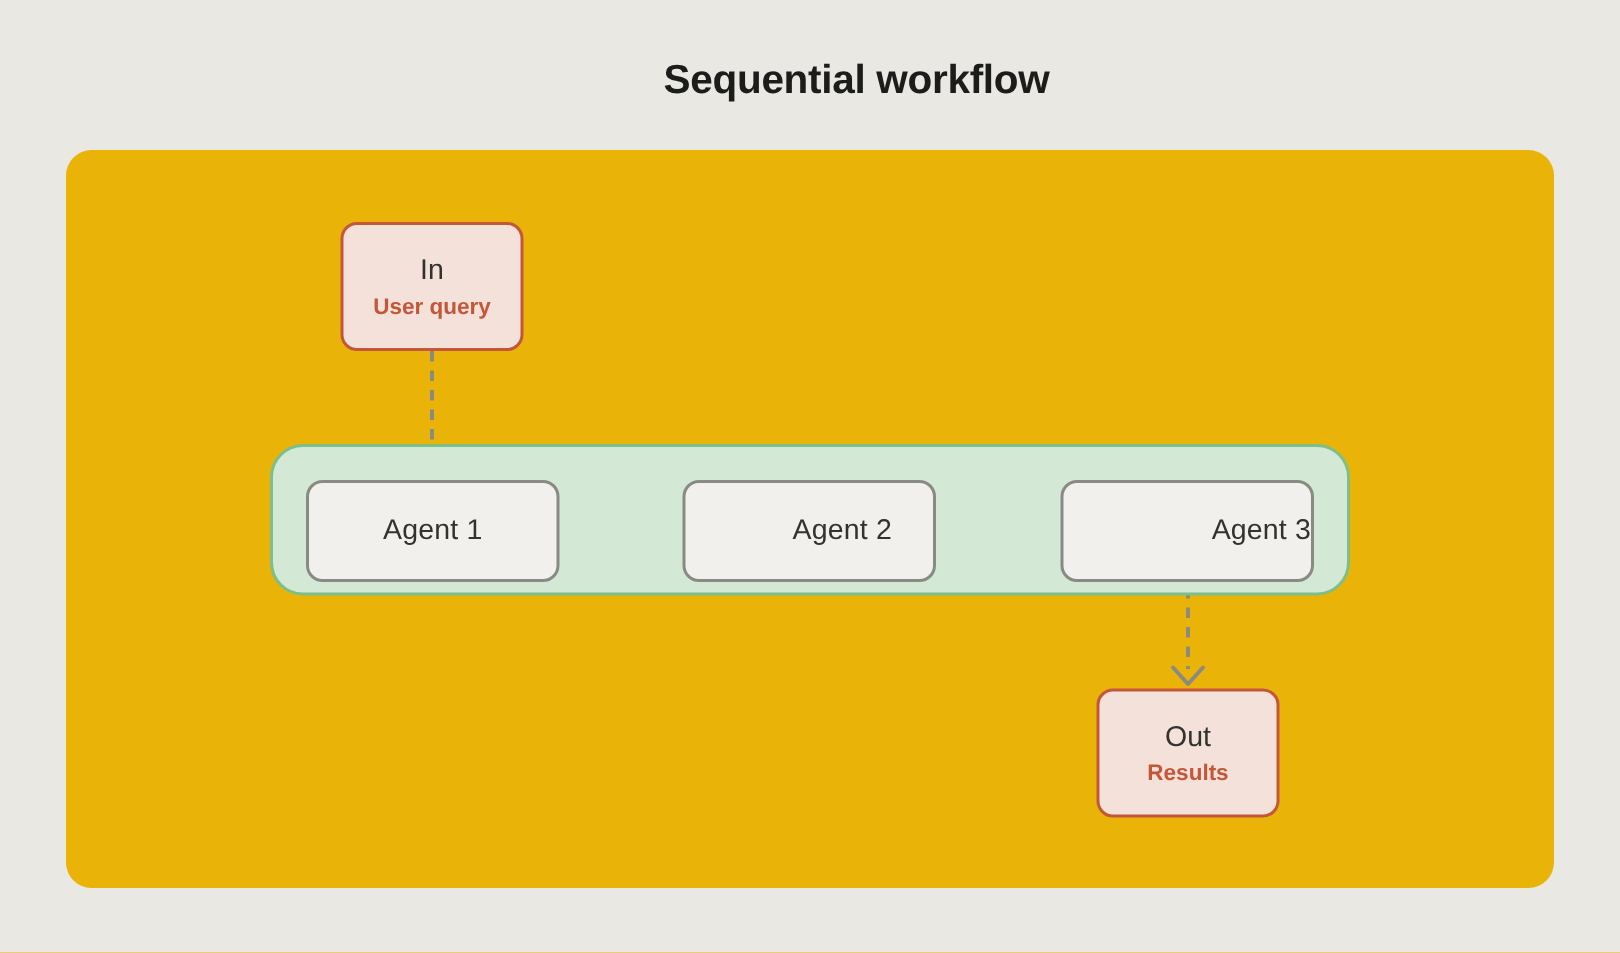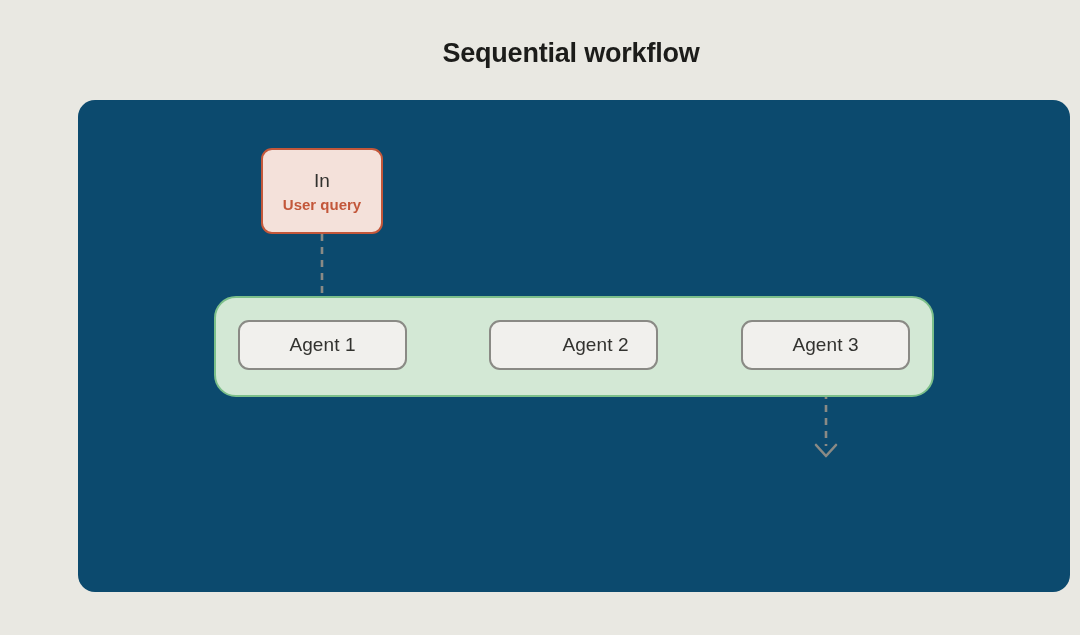--- a/index.html
+++ b/index.html
@@ -30,23 +30,22 @@
     color: #1c1c1a;
     letter-spacing: -0.2px;
     margin-left: 31px;
   }
   .card {
     position: absolute;
     left: 44px;
     top: 100px;
     width: 992px;
     height: 492px;
-    background: #0c4a6e;
+    background: #eab308;
     border-radius: 17px;
-    margin-left: 34px;
   }
   .diagram {
     position: absolute;
     left: 0;
     top: 0;
     width: 992px;
     height: 492px;
   }
   .connector-layer {
     position: absolute;
@@ -66,37 +65,37 @@
     background: #d3e8d5;
     border: 2px solid #7cbf8a;
     border-radius: 22px;
     box-sizing: border-box;
   }
   
   .agent-node {
     position: absolute;
     top: 220px;
     width: 169px;
-    height: 50px;
+    height: 68px;
     background: #f1f0ed;
     border: 2px solid #8a8a85;
     border-radius: 11px;
     box-sizing: border-box;
     display: flex;
     align-items: center;
     justify-content: center;
   }
   .agent-node .agent-label {
     font-size: 19px;
     color: #32322f;
     letter-spacing: 0.1px;
   }
   #agent-1 { left: 160px; }
   #agent-2 { left: 411px; padding-left: 44px; }
-  #agent-3 { left: 663px; }
+  #agent-3 { left: 663px; justify-content: flex-end; }
 
   
   .io-node {
     position: absolute;
     width: 122px;
     height: 86px;
     background: #f4e1da;
     border: 2.5px solid #c3573a;
     border-radius: 11px;
     box-sizing: border-box;
@@ -177,16 +176,20 @@
       <div class="agent-node" id="agent-1">
         <span class="agent-label">Agent 1</span>
       </div>
       <div class="agent-node" id="agent-2">
         <span class="agent-label">Agent 2</span>
       </div>
       <div class="agent-node" id="agent-3">
         <span class="agent-label">Agent 3</span>
       </div>
 
+      <div class="io-node" id="node-out">
+        <div class="io-title">Out</div>
+        <div class="io-sub">Results</div>
+      </div>
 
     </div>
   </div>
 </div>
 
 </body></html>

